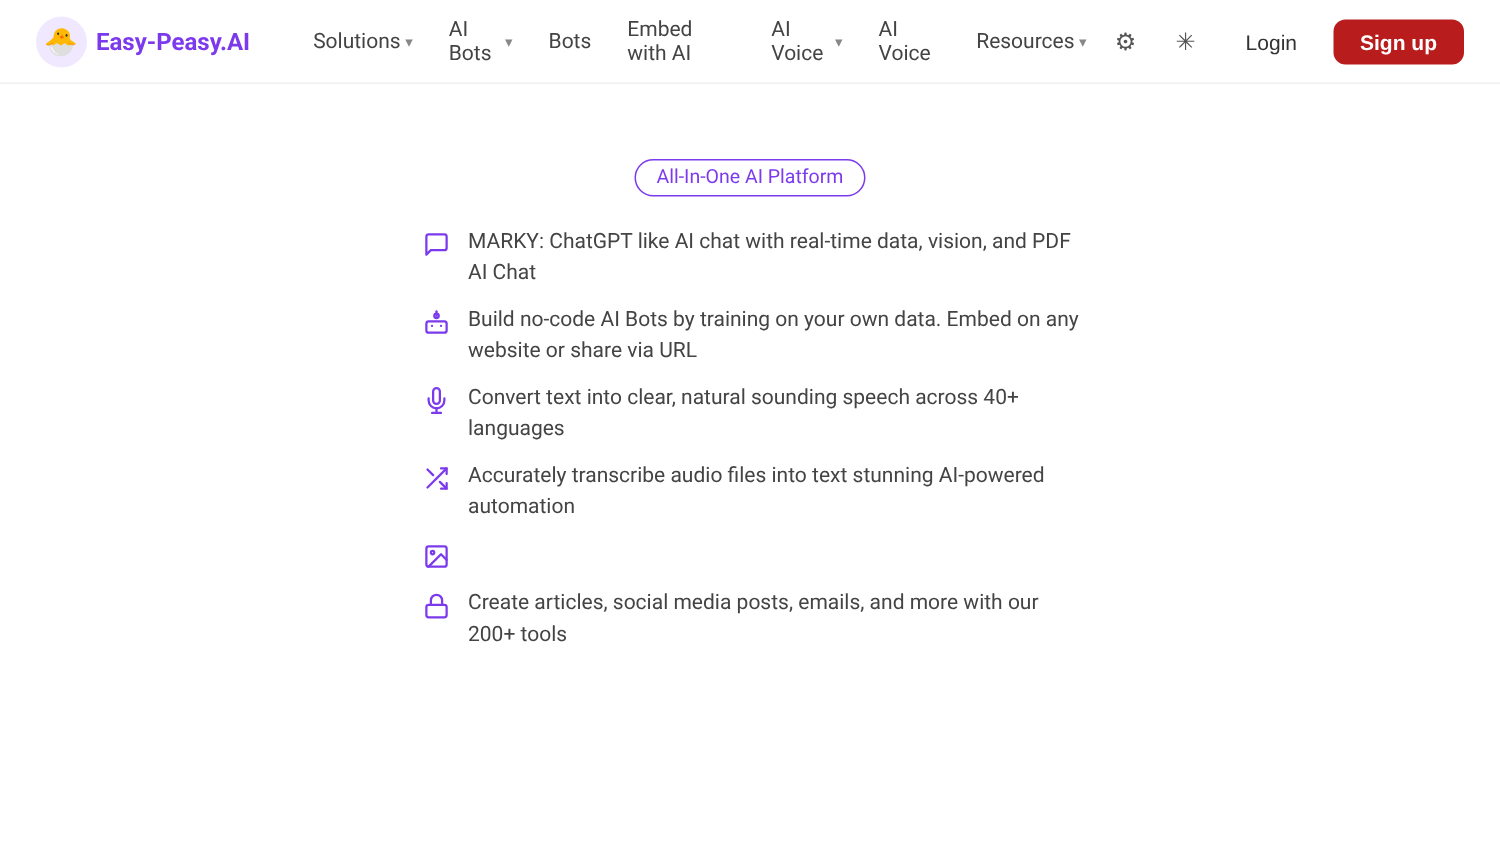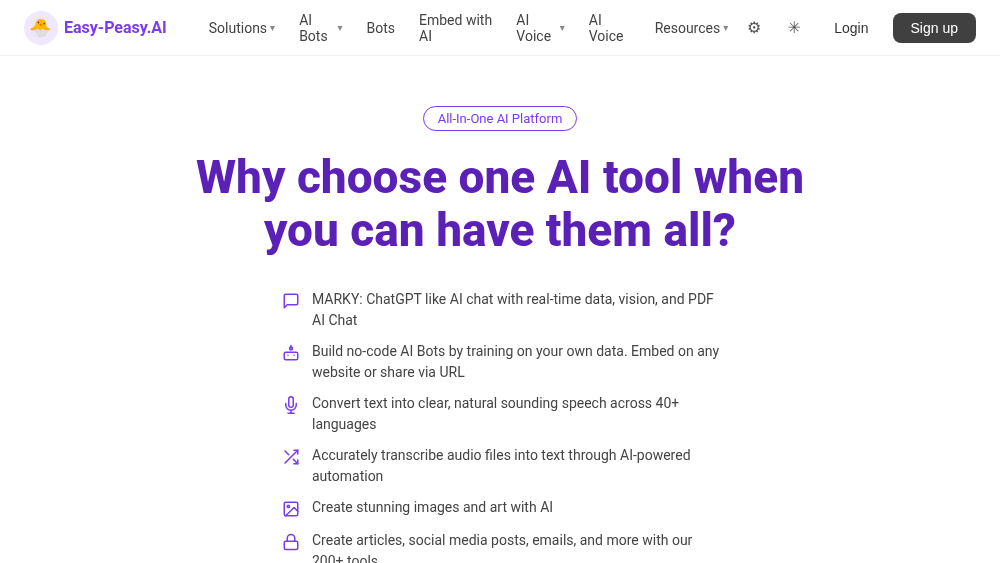--- a/index.html
+++ b/index.html
@@ -78,25 +78,25 @@
       color: #333;
       background: none;
       border: none;
       cursor: pointer;
       border-radius: 6px;
     }
     .btn-signup {
       padding: 7px 18px;
       font-size: 14px;
       color: #fff;
-      background: #404040;
+      background: #b91c1c;
       border: none;
       cursor: pointer;
       border-radius: 8px;
-      font-weight: 400;
+      font-weight: 700;
     }
 
     
     .hero {
       display: flex;
       flex-direction: column;
       align-items: center;
       padding: 50px 20px 40px;
       text-align: center;
     }
@@ -187,21 +187,20 @@
   <div class="nav-right">
     <button class="nav-icon-btn" title="Settings">⚙</button>
     <button class="nav-icon-btn" title="Toggle theme">✳</button>
     <button class="btn-login">Login</button>
     <button class="btn-signup">Sign up</button>
   </div>
 </nav>
 
 <section class="hero">
   <div class="badge">All-In-One AI Platform</div>
-  <h1 class="hero-title">Why choose one AI tool when you can have them all?</h1>
 
   <ul class="features-list">
     <li>
       <span class="feat-icon">
         <svg width="18" height="18" viewBox="0 0 24 24" fill="none" stroke="#7c3aed" stroke-width="2" stroke-linecap="round" stroke-linejoin="round">
             <path d="M21 15a2 2 0 0 1-2 2H7l-4 4V5a2 2 0 0 1 2-2h14a2 2 0 0 1 2 2z"></path>
           </svg>
       </span>
       <span>MARKY: ChatGPT like AI chat with real-time data, vision, and PDF AI Chat</span>
     </li>
@@ -230,31 +229,30 @@
     <li>
       <span class="feat-icon">
         <svg width="18" height="18" viewBox="0 0 24 24" fill="none" stroke="#7c3aed" stroke-width="2" stroke-linecap="round" stroke-linejoin="round">
             <polyline points="16 3 21 3 21 8"></polyline>
             <line x1="4" y1="20" x2="21" y2="3"></line>
             <polyline points="21 16 21 21 16 21"></polyline>
             <line x1="15" y1="15" x2="21" y2="21"></line>
             <line x1="4" y1="4" x2="9" y2="9"></line>
           </svg>
       </span>
-      <span>Accurately transcribe audio files into text through AI-powered automation</span>
+      <span>Accurately transcribe audio files into text stunning AI-powered automation</span>
     </li>
     <li>
       <span class="feat-icon">
         <svg width="18" height="18" viewBox="0 0 24 24" fill="none" stroke="#7c3aed" stroke-width="2" stroke-linecap="round" stroke-linejoin="round">
             <rect x="3" y="3" width="18" height="18" rx="2"></rect>
             <circle cx="8.5" cy="8.5" r="1.5"></circle>
             <polyline points="21 15 16 10 5 21"></polyline>
           </svg>
       </span>
-      <span>Create stunning images and art with AI</span>
     </li>
     <li>
       <span class="feat-icon">
         <svg width="18" height="18" viewBox="0 0 24 24" fill="none" stroke="#7c3aed" stroke-width="2" stroke-linecap="round" stroke-linejoin="round">
             <rect x="3" y="11" width="18" height="11" rx="2"></rect>
             <path d="M7 11V7a5 5 0 0 1 10 0v4"></path>
           </svg>
       </span>
       <span>Create articles, social media posts, emails, and more with our 200+ tools</span>
     </li>

